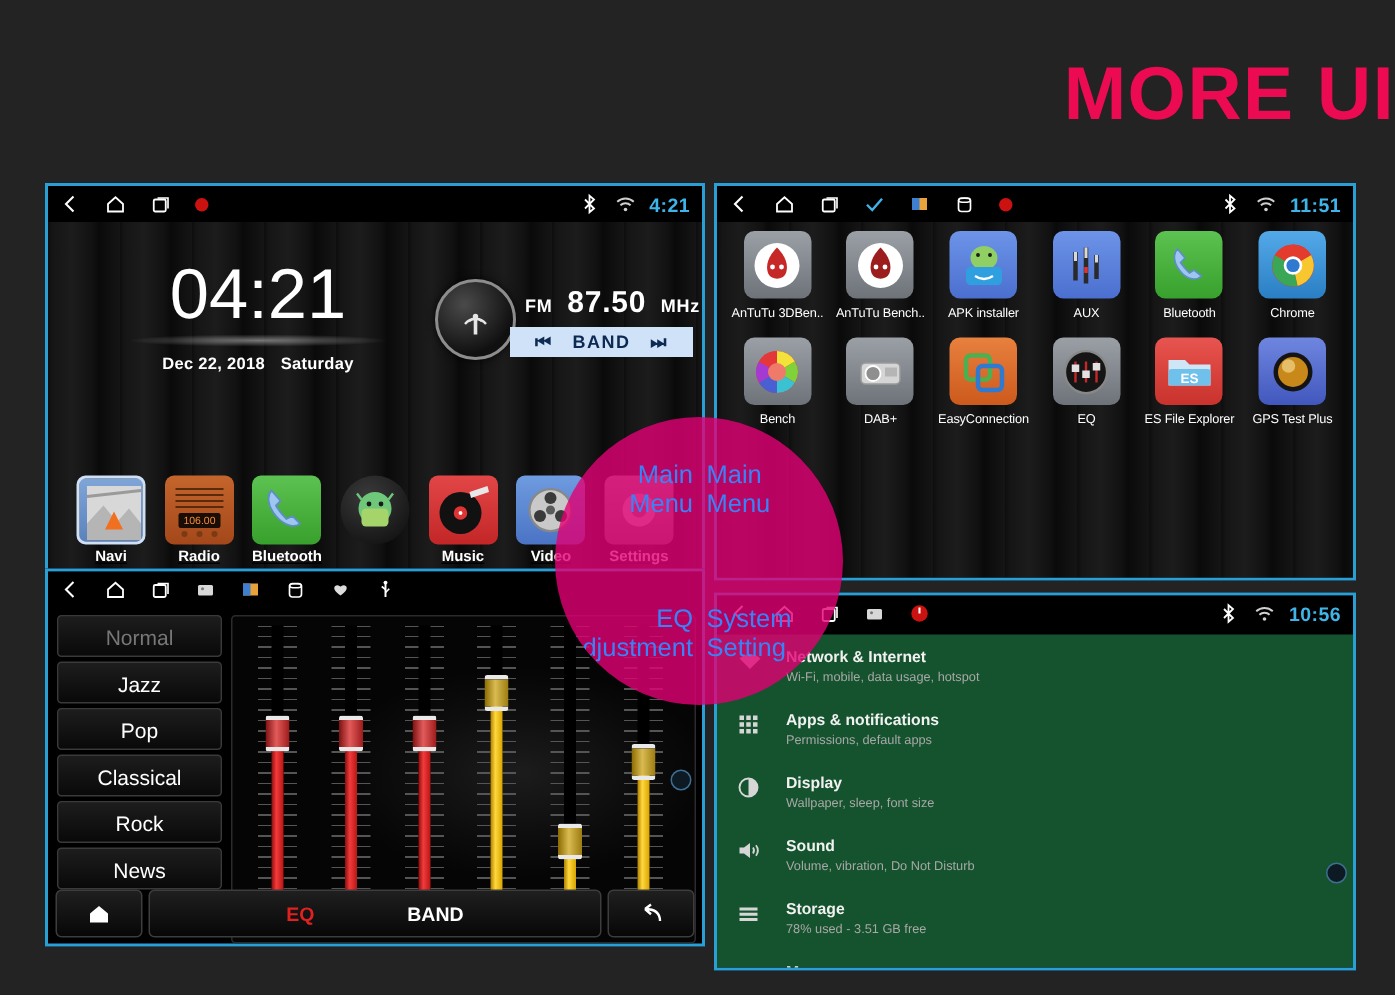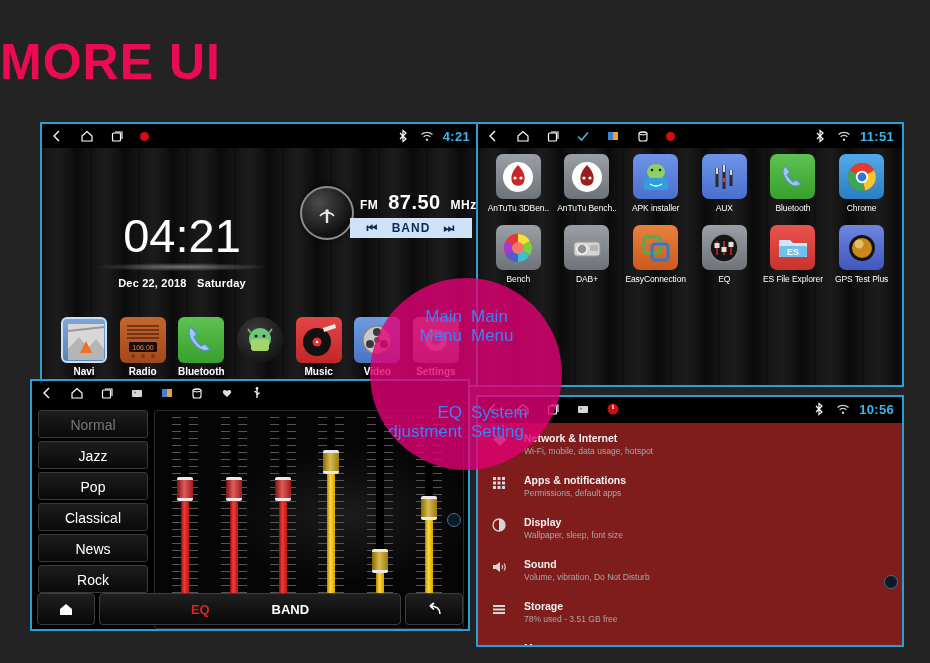--- a/index.html
+++ b/index.html
@@ -6,33 +6,33 @@
   html, body {
     width: 930px; height: 663px;
     background: #232323;
     font-family: "Liberation Sans", sans-serif;
     overflow: hidden;
   }
   .page { position: relative; width: 930px; height: 663px; background: #232323; }
 
   .title {
     position: absolute; top: 33px; left: 0; width: 930px;
-    text-align: left;
+    text-align: right;
     font-size: 50px; font-weight: bold;
     color: #ec0a52; letter-spacing: 1px;
   }
 
   
   .panel {
     position: absolute;
     border: 2px solid #2a9fd6;
     background: #000;
     overflow: hidden;
   }
-  #panel-home    { left: 40px;  top: 122px; width: 440px; height: 265px; }
+  #panel-home    { left: 30px;  top: 122px; width: 440px; height: 265px; }
   #panel-apps    { left: 476px; top: 122px; width: 428px; height: 265px; }
   #panel-eq      { left: 30px;  top: 379px; width: 440px; height: 252px; }
   #panel-settings{ left: 476px; top: 395px; width: 428px; height: 252px; }
 
   
   .statusbar {
     position: relative;
     height: 24px; background: #000;
     display: flex; align-items: center;
     padding: 0 8px; gap: 14px;
@@ -48,21 +48,21 @@
   
   .wood {
     position: absolute; inset: 24px 0 0 0;
     background:
       repeating-linear-gradient(90deg,
         #0d0d0d 0px, #151515 3px, #1c1c1c 16px, #111 30px, #0a0a0a 34px, #151515 48px),
       linear-gradient(#121212, #0b0b0b);
   }
 
   
-  .clock-area { position: absolute; left: 40px; top: 48px; width: 200px; text-align: center; margin-top: 40px; }
+  .clock-area { position: absolute; left: 40px; top: 48px; width: 200px; text-align: center; }
   .clock-time { font-size: 47px; color: #fff; font-weight: 300; line-height: 1; letter-spacing: 0px; }
   .clock-shelf {
     width: 170px; height: 8px; margin: 4px auto 2px;
     background: radial-gradient(ellipse at center, rgba(200,200,200,.55), rgba(255,255,255,0) 72%);
   }
   .clock-date { font-size: 11px; color: #fff; font-weight: bold; letter-spacing: .2px; }
 
   .radio-widget { position: absolute; left: 258px; top: 62px; display: flex; align-items: center; }
   .radio-knob {
     width: 54px; height: 54px; border-radius: 50%;
@@ -157,21 +157,21 @@
     border: 1px solid #3d3d3d; border-radius: 4px;
     display: flex; align-items: center; justify-content: center;
     color: #fff; font-size: 13px; font-weight: bold;
   }
   .eq-btn.home { width: 58px; }
   .eq-btn.back { width: 58px; }
   .eq-btn.wide { flex: 1; justify-content: space-around; padding: 0 60px; }
   .eq-tab-active { color: #e02121; }
 
   
-  .set-list { position: absolute; inset: 26px 0 0 0; background: #7f1d1d; }
+  .set-list { position: absolute; inset: 26px 0 0 0; background: #14532d; }
   .set-row { display: flex; align-items: flex-start; padding: 9px 10px 8px 14px; gap: 16px; }
   .set-ico { width: 16px; flex: 0 0 16px; padding-top: 2px; color: #d6d6d6; }
   .set-title { color: #f1f1f1; font-size: 10.5px; font-weight: bold; line-height: 13px; }
   .set-sub { color: #a8a8a8; font-size: 8.5px; line-height: 12px; }
   .set-handle {
     position: absolute; right: 4px; top: 152px;
     width: 14px; height: 14px; border-radius: 50%;
     border: 1px solid #3e6f92; background: #0d1a24;
   }
 
@@ -626,22 +626,22 @@
           </span>
       </div>
     </div>
 
     <div class="eq-body">
       <div class="eq-presets">
         <div class="eq-preset dim">Normal</div>
         <div class="eq-preset">Jazz</div>
         <div class="eq-preset">Pop</div>
         <div class="eq-preset">Classical</div>
+        <div class="eq-preset">Rock</div>
         <div class="eq-preset">News</div>
-        <div class="eq-preset">Rock</div>
       </div>
 
       <div class="eq-graph">
         <div class="sliders">
           <div class="slider">
             <div class="slider-ticks"></div>
             <div class="slider-track"></div>
             <div class="slider-fill fill-red" style="height:62%"></div>
             <div class="slider-knob knob-red" style="bottom:calc(62% - 12px)"></div>
             <div class="slider-name">Bass</div>

